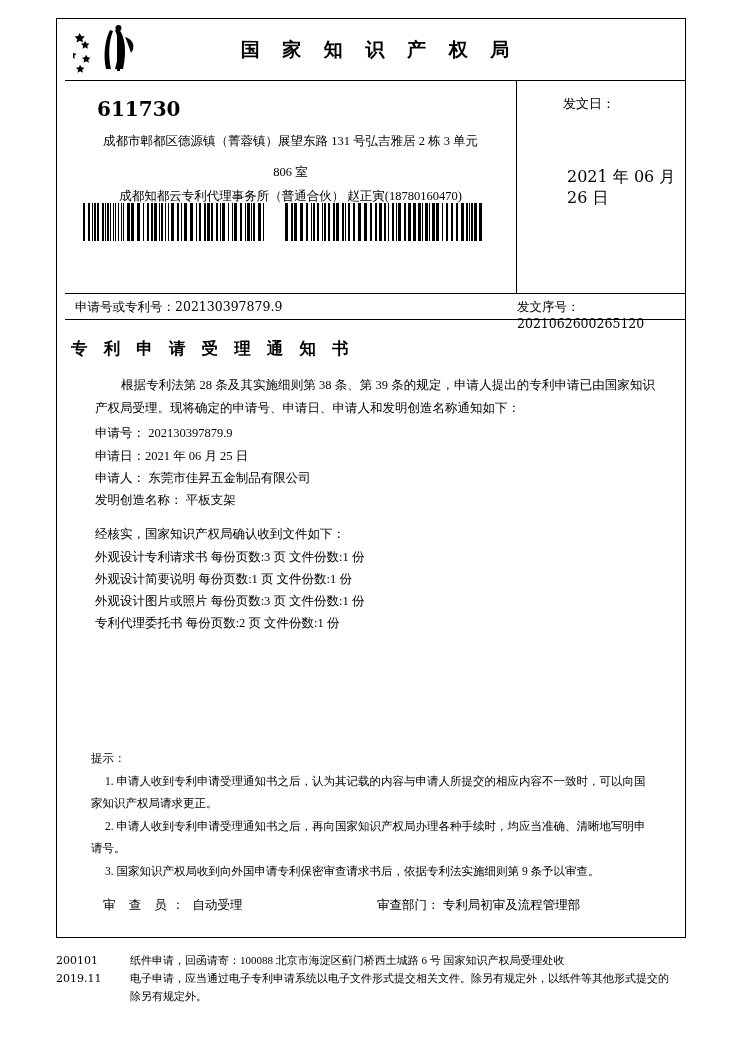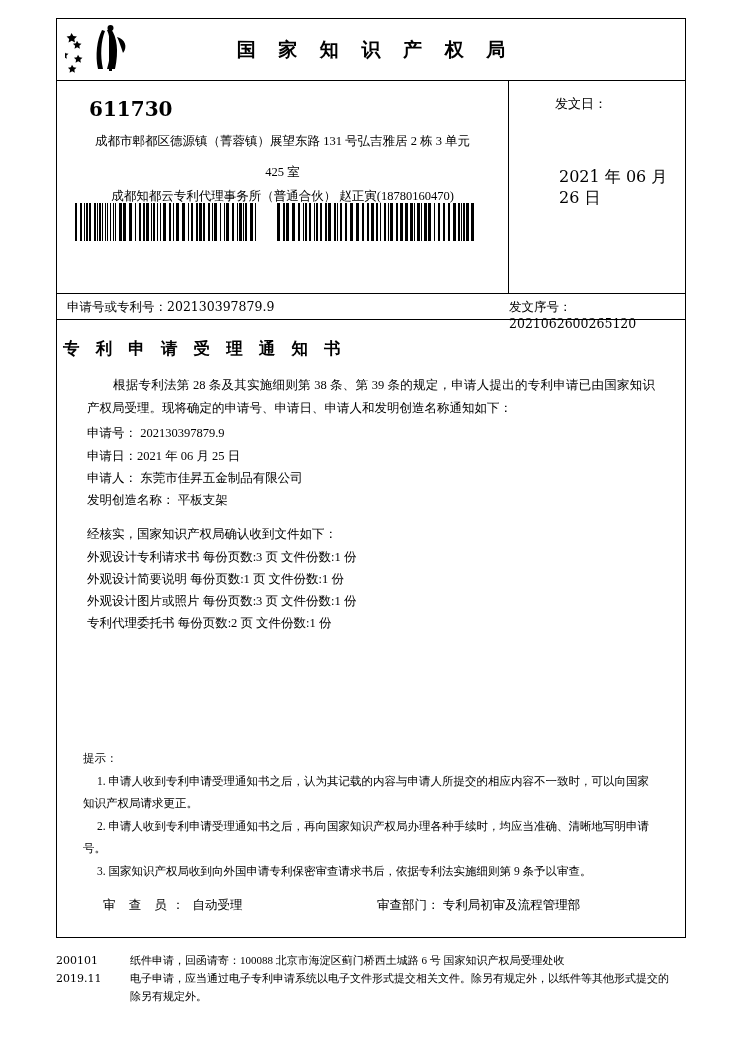--- a/index.html
+++ b/index.html
@@ -21,20 +21,21 @@
     box-sizing: border-box;
   }
   .frame {
     position: absolute;
     left: 56px;
     top: 18px;
     width: 630px;
     height: 920px;
     border: 1px solid #000;
     box-sizing: border-box;
+    padding-left: 8px;
   }
 
   
   .header {
     position: relative;
     height: 62px;
     border-bottom: 1px solid #000;
     box-sizing: border-box;
   }
   .emblem {
@@ -249,21 +250,21 @@
           </g>
         </svg>
       </div>
       <div class="header-title">国 家 知 识 产 权 局</div>
     </div>
 
     <div class="band">
       <div class="band-left">
         <div class="doc-number mono">611730</div>
         <div class="addr">成都市郫都区德源镇（菁蓉镇）展望东路 131 号弘吉雅居 2 栋 3 单元</div>
-        <div class="addr line2">425 室</div>
+        <div class="addr line2">806 室</div>
         <div class="agent">成都知都云专利代理事务所（普通合伙）  赵正寅(18780160470)</div>
 
         <div class="barcodes">
           <div class="barcode one">
             <div class="bc-bars" id="bc1">
                 <i class="" style="width:2px"></i>
                 <i class="sp" style="width:3px"></i>
                 <i class="" style="width:2px"></i>
                 <i class="sp" style="width:2px"></i>
                 <i class="" style="width:1px"></i>

